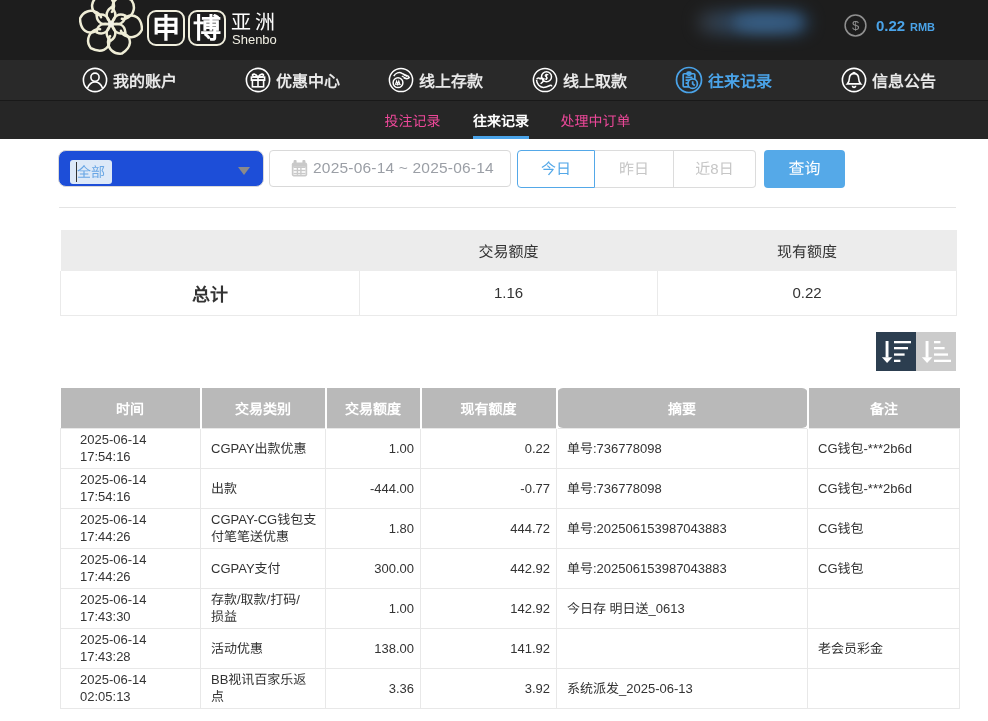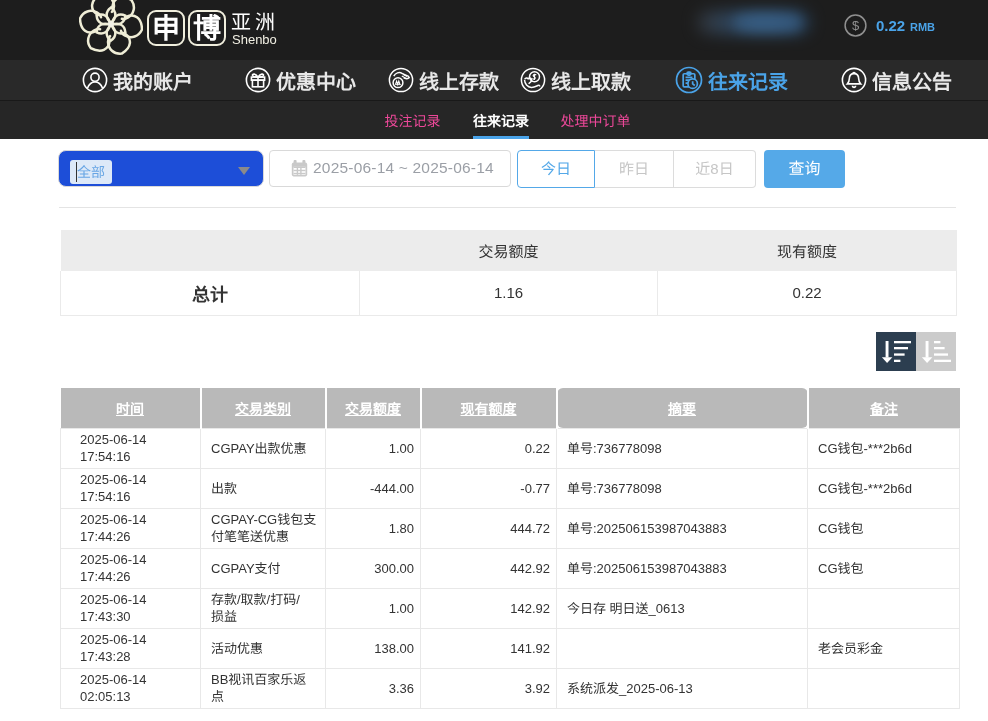--- a/index.html
+++ b/index.html
@@ -20,21 +20,21 @@
 #shenbo { position:absolute; left:232px; top:32px; color:#f2f0e4; font-size:13px; }
 
 #userblur { position:absolute; left:697px; top:11px; width:113px; height:23px; border-radius:11px;
   background:linear-gradient(90deg,#35393e 0%, #34506e 30%, #3f6f9c 55%, #3a6590 78%, #263e57 100%); filter:blur(8px); opacity:0.8; }
 #userblur2 { position:absolute; left:735px; top:15px; width:66px; height:15px; border-radius:8px; background:#386089; filter:blur(6px); opacity:0.6; }
 #walleticon { position:absolute; left:844px; top:14px; }
 #balance { position:absolute; left:876px; top:17px; color:#4aa3e8; font-size:15px; font-weight:bold; }
 #rmb { position:absolute; left:910px; top:21px; color:#4aa3e8; font-size:11px; font-weight:bold; }
 
 
-.nav-item { position:absolute; top:0; height:40px; display:flex; align-items:center; color:#e8e8e8; font-size:20px; font-weight:bold; }
+.nav-item { position:absolute; top:0; height:40px; display:flex; align-items:center; color:#e8e8e8; font-size:16px; font-weight:bold; }
 .nav-item svg { margin-right:5px; }
 .nav-item.active { color:#4aa3e8; }
 
 
 .tab { position:absolute; top:101px; height:38px; line-height:40px; font-size:14px; color:#ec4899; text-align:center; }
 .tab.active { color:#ffffff; font-weight:bold; }
 .tab.active .underline { position:absolute; left:0; bottom:0; width:100%; height:3px; background:#4aa3e8; }
 
 
 #selbox { position:absolute; left:58px; top:150px; width:206px; height:37px; border:1px solid #d9d9d9; border-radius:8px; background:#1d4ed8; }
@@ -59,21 +59,21 @@
 #sumtable td { background:#fff; height:44px; font-size:15px; color:#333; text-align:center; border:1px solid #eaeaea; border-top:none; }
 #sumtable td.tot { font-weight:bold; font-size:18px; }
 
 
 #sort1 { position:absolute; left:876px; top:332px; width:40px; height:39px; background:#2c3e50; }
 #sort2 { position:absolute; left:916px; top:332px; width:40px; height:39px; background:#cbcbcb; }
 #sort1 svg, #sort2 svg { position:absolute; left:5px; top:9px; }
 
 
 #dtable { position:absolute; left:60px; top:388px; width:896px; border-collapse:collapse; table-layout:fixed; }
-#dtable th { background:#b9b9b9; height:40px; color:#fff; font-size:14px; font-weight:bold; border-right:2px solid #fff;text-decoration:underline; }
+#dtable th { background:#b9b9b9; height:40px; color:#fff; font-size:14px; font-weight:bold; border-right:2px solid #fff; }
 #dtable th:last-child { border-right:none; }
 #dtable td { height:40px; font-size:13px; color:#333; border:1px solid #e8e8e8; background:#fff; padding:0 6px 0 10px; line-height:17px; }
 #dtable td.num { text-align:right; }
 #dtable td.time { padding-left:19px; }
 #dtable span.nw { white-space:nowrap; }
 </style>
 </head>
 <body>
 <div id="page">
   <div id="topbar"></div>
@@ -155,21 +155,21 @@
   <div class="nav-item" style="left:388px; top:60px;">
     <svg width="26" height="26" viewBox="0 0 26 26" fill="none" stroke="#fff" stroke-width="1.5">
       <circle cx="13" cy="13" r="11.6"></circle>
       <circle cx="10" cy="15.7" r="4.9"></circle>
       <path d="M7.5 17.5 l1.1 -3.4 l1.1 3.4 l1.1 -3.4 l1.1 3.4" stroke-width="1.1"></path>
       <path d="M7.3 17.6 h5.5" stroke-width="0.9"></path>
       <path d="M5.8 9.2 C7.4 5.9 11.2 4.7 14 6.3 C15.3 7.1 16.6 8.1 18.6 8.4 C20 8.6 21 9.4 21.2 10.6 C19.6 11.8 17.4 11.8 15.7 10.9"></path>
       <path d="M15.3 7.4 l3.8 2.1 M13.8 8.9 l4 2.3" stroke-width="1.1"></path>
     </svg>线上存款
   </div>
-  <div class="nav-item" style="left:520px; top:60px;">
+  <div class="nav-item" style="left:532px; top:60px;">
     <svg width="26" height="26" viewBox="0 0 26 26" fill="none" stroke="#fff" stroke-width="1.5">
       <circle cx="13" cy="13" r="11.6"></circle>
       <circle cx="14.5" cy="9.8" r="5"></circle>
       <path d="M14.5 6.7 v6.2 M16.3 7.9 c-2.4 -1.4 -4.4 0.6 -2.2 1.8 c2.4 1.3 0.6 3.4 -1.9 1.9" stroke-width="1.1"></path>
       <path d="M4.7 12.2 C5.6 10.7 7.2 10.7 8.1 11.8 C9 10.7 10.7 10.8 11.4 12 C12 13.1 11.6 14.3 10.5 15.2 L8.6 16.8"></path>
       <path d="M4.5 12.8 C4.7 16.7 7.4 20.2 11.4 20.4 C13.8 20.5 15.7 19.5 17.8 18.5 C19.1 17.9 19.9 18.5 19.5 19.6"></path>
     </svg>线上取款
   </div>
   <div class="nav-item active" style="left:675px; top:60px;">
     <svg width="28" height="28" viewBox="0 0 26 26" fill="none" stroke="#4aa3e8" stroke-width="1.6">

